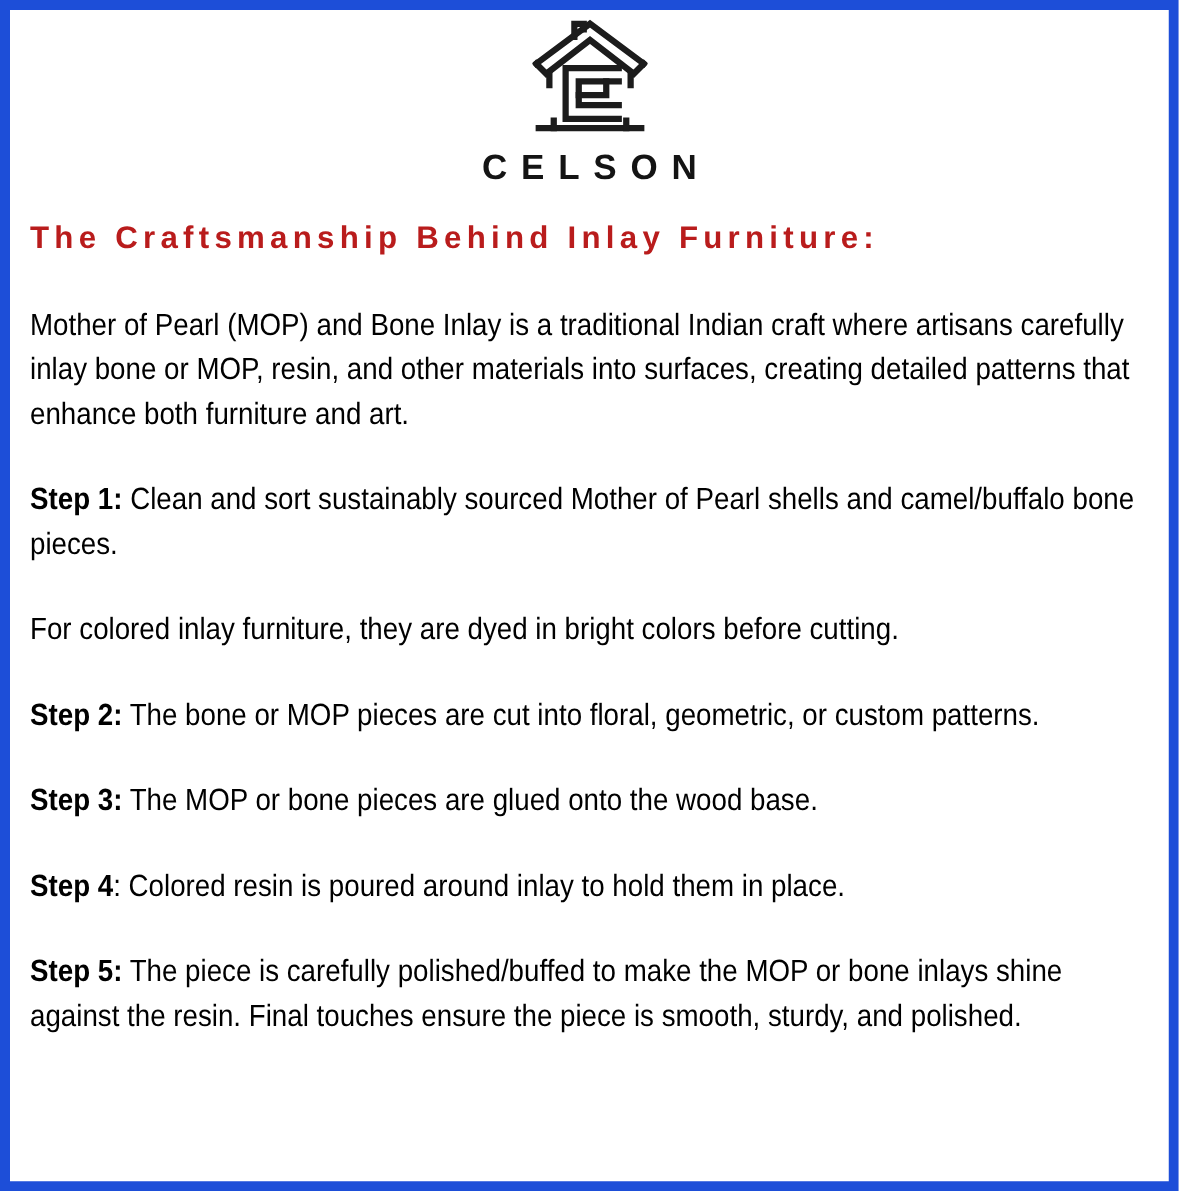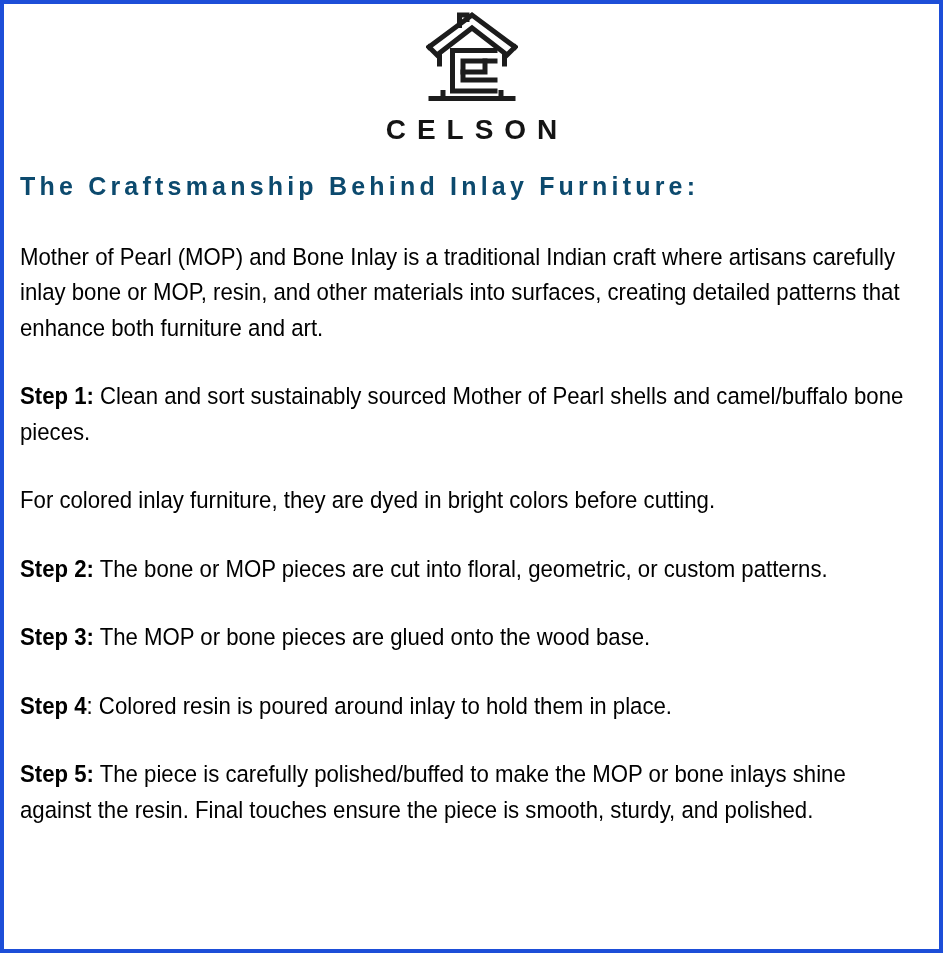--- a/index.html
+++ b/index.html
@@ -13,21 +13,21 @@
     overflow: hidden;
     font-family: "Liberation Sans", sans-serif;
   }
 
   #card {
     position: relative;
     box-sizing: border-box;
     width: 943px;
     height: 953px;
     background: #ffffff;
-    border: 4px solid #1d4ed8;
+    border: 8px solid #1d4ed8;
   }
 
   
   #logo-block {
     padding-top: 6px;
     text-align: center;
   }
   #logo-mark {
     display: block;
     margin: 0 auto;
@@ -48,21 +48,21 @@
     padding: 0 27px 0 16px;
     color: #000000;
   }
 
   #headline {
     margin: 28px 0 0 0;
     font-family: "Liberation Sans", sans-serif;
     font-size: 25px;
     font-weight: bold;
     letter-spacing: 4.2px;
-    color: #0c4a6e;
+    color: #b91c1c;
     line-height: 1.15;
     white-space: nowrap;
   }
 
   .para {
     margin: 0;
     font-family: "Liberation Sans", sans-serif;
     font-size: 24.5px;
     font-weight: 400;
     line-height: 35.5px;

